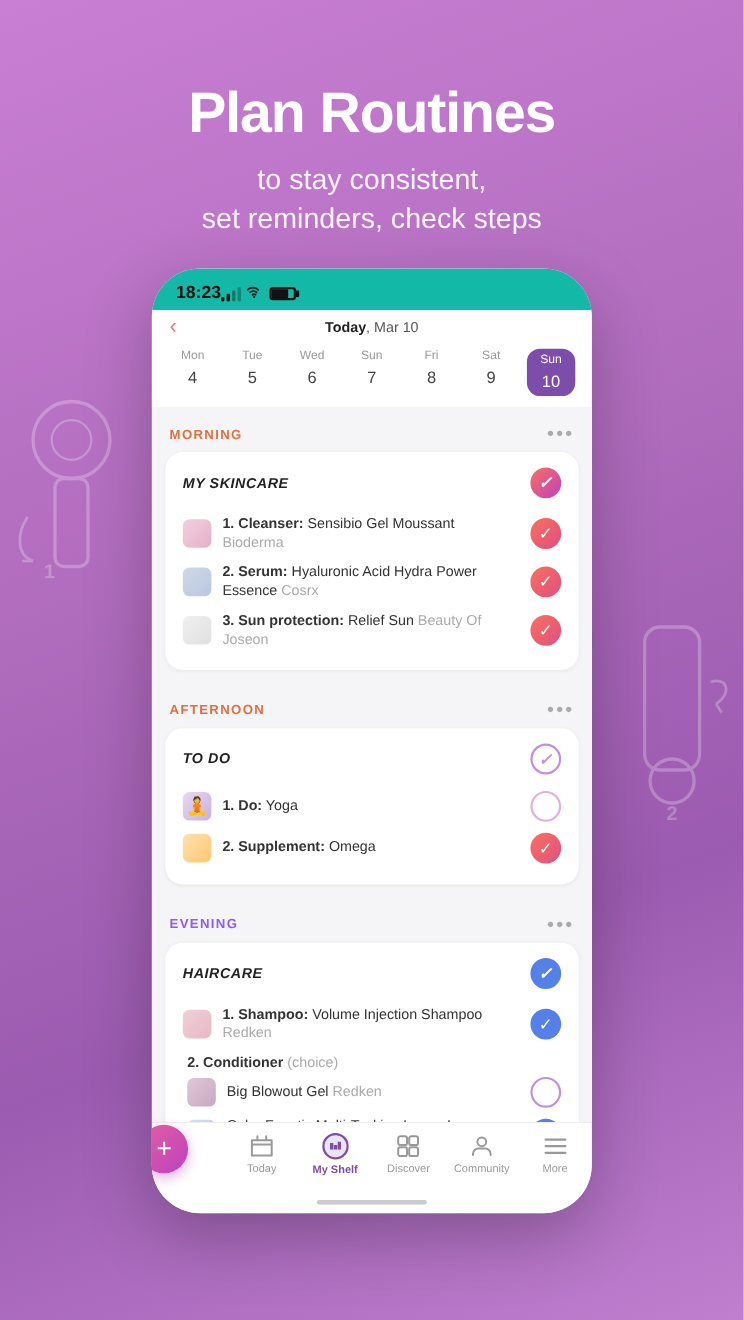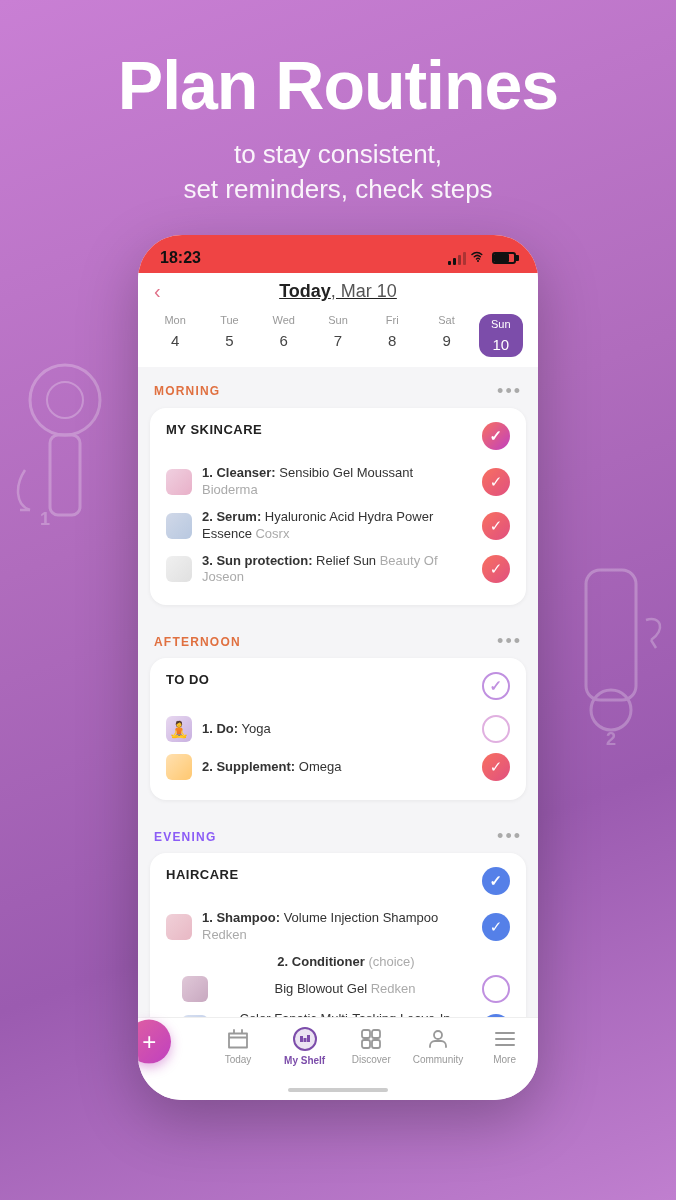--- a/index.html
+++ b/index.html
@@ -29,24 +29,24 @@
     }
     .bg-decor-right {
       right: 10px;
       top: 560px;
       width: 110px;
       height: 200px;
     }
 
     .header-title {
       color: white;
-      font-size: 68px;
+      font-size: 52px;
       font-weight: 800;
       text-align: center;
-      margin-top: 48px;
+      margin-top: 75px;
       line-height: 1.1;
       letter-spacing: -1px;
     }
     .header-subtitle {
       color: rgba(255,255,255,0.92);
       font-size: 26px;
       font-weight: 500;
       text-align: center;
       margin-top: 14px;
       line-height: 1.35;
@@ -61,24 +61,23 @@
       margin-top: 28px;
       box-shadow: 0 20px 60px rgba(0,0,0,0.25);
       overflow: hidden;
       position: relative;
       flex-shrink: 0;
     }
 
     
     .status-bar {
       display: flex;
-      justify-content: space-between;
       align-items: center;
       padding: 14px 22px 6px;
-      background: #ef4444;
+      background: #14b8a6;
     }
     .status-time {
       font-size: 16px;
       font-weight: 700;
       color: #111;
     }
     .status-icons {
       display: flex;
       align-items: center;
       gap: 5px;
@@ -135,24 +134,23 @@
       position: relative;
     }
     .back-arrow {
       position: absolute;
       left: 16px;
       color: #e07088;
       font-size: 20px;
       font-weight: 300;
     }
     .date-label {
-      font-size: 18px;
+      font-size: 13px;
       font-weight: 600;
       color: #222;
-      text-decoration: underline;
     }
     .date-label span {
       font-weight: 400;
       color: #555;
     }
 
     
     .week-bar {
       display: flex;
       justify-content: space-around;
@@ -224,20 +222,22 @@
       box-shadow: 0 1px 4px rgba(0,0,0,0.06);
     }
     .card-title {
       font-size: 13px;
       font-weight: 800;
       color: #222;
       letter-spacing: 0.5px;
       margin-bottom: 10px;
       display: flex;
       justify-content: space-between;
+      align-items: center;
+      font-style: italic;
     }
 
     .routine-item {
       display: flex;
       align-items: center;
       gap: 10px;
       padding: 5px 0;
     }
     .routine-text {
       flex: 1;
@@ -310,22 +310,21 @@
       background: linear-gradient(135deg, #f0d0d8, #e8b8c4);
     }
     .prod-thumb.conditioner1 {
       background: linear-gradient(135deg, #e0c8d8, #c8a8c0);
     }
     .prod-thumb.conditioner2 {
       background: linear-gradient(135deg, #d8e0f0, #b8c8e8);
     }
 
     .conditioner-group {
-      margin-left: 16px;
-      text-align: center;
+      margin-left: 4px;
     }
     .conditioner-label {
       font-size: 13px;
       color: #333;
       padding: 5px 0 2px;
     }
     .conditioner-label .choice {
       color: #aaa;
       font-weight: 400;
     }

